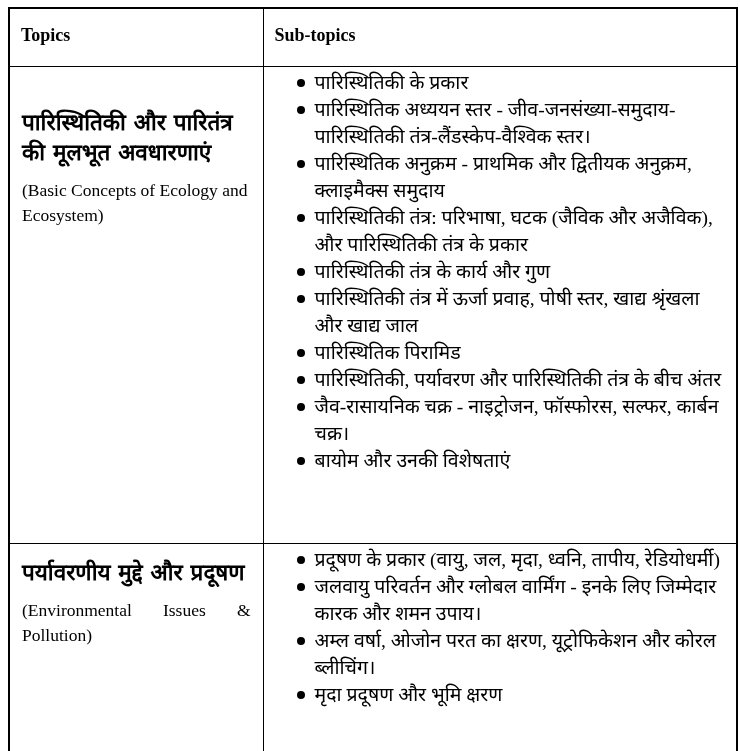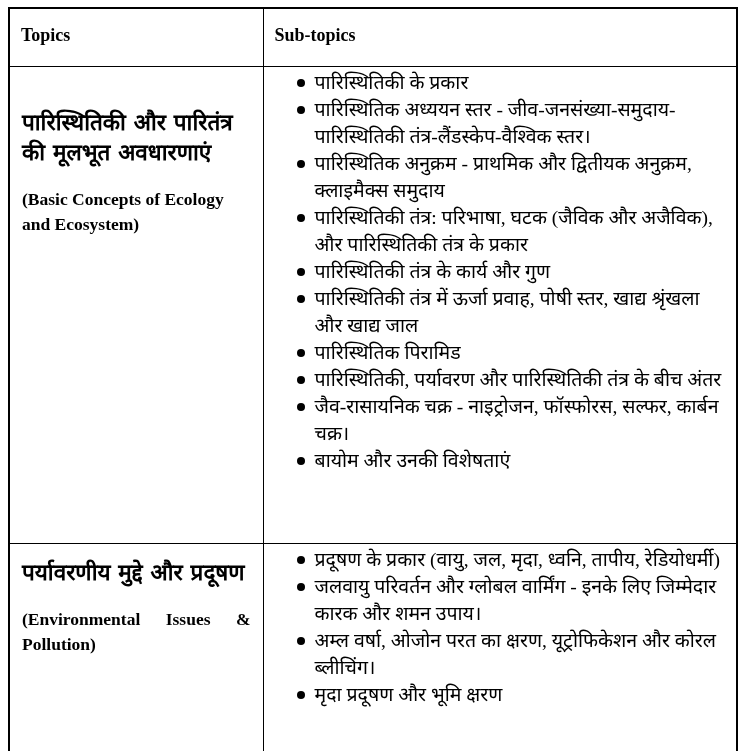--- a/index.html
+++ b/index.html
@@ -51,24 +51,24 @@
     padding-top: 40px;
   }
   .topic-hi {
     font-family: "DejaVu Sans", sans-serif;
     font-weight: bold;
     font-size: 22.5px;
     line-height: 30px;
   }
   .topic-en {
     font-family: "Liberation Serif", serif;
-    font-weight: bold;
+    font-weight: normal;
     font-size: 17.5px;
     line-height: 25px;
-    margin-top: 20px;
+    margin-top: 11px;
   }
   .topic-en.justify {
     text-align: justify;
   }
 
   td.sub-cell {
     padding: 2px 10px 0 0;
   }
   ul.subtopics {
     margin: 0;

